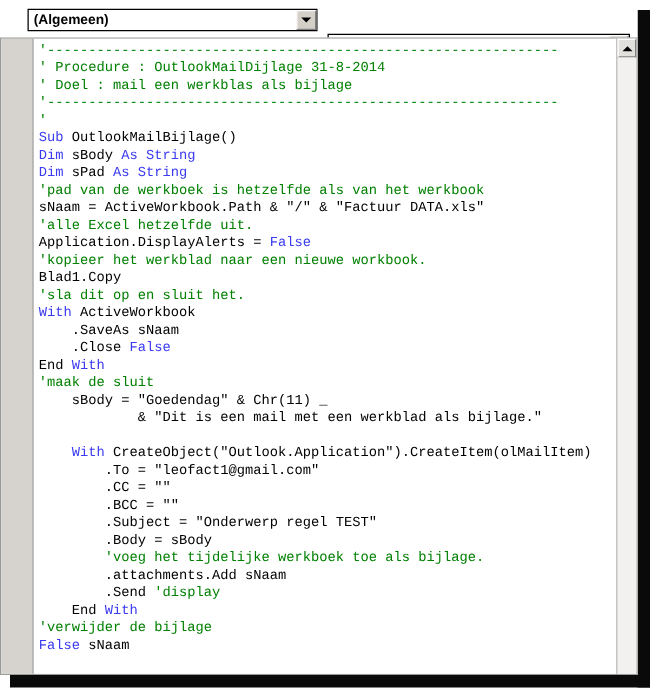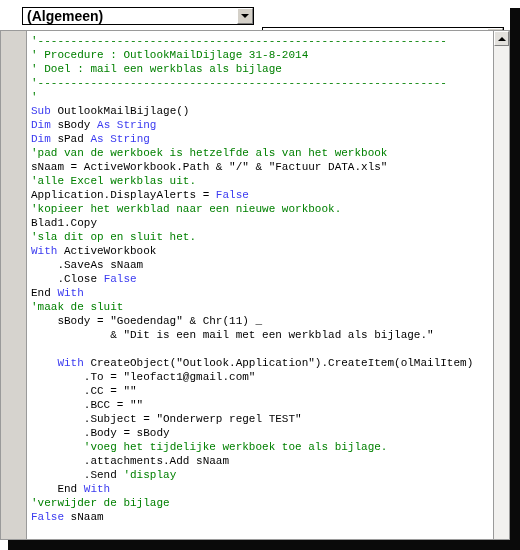--- a/index.html
+++ b/index.html
@@ -61,21 +61,21 @@
     display: flex;
     align-items: center;
   }
   .combo.left  { left: 22px;  width: 232px; }
   .combo.right { left: 262px; width: 242px; margin-top: 20px; }
 
   .combo-text {
     flex: 1 1 auto;
     padding-left: 4px;
     font-family: "Liberation Sans", sans-serif;
-    font-size: 14px;
+    font-size: 11px;
     font-weight: bold;
     color: #000000;
     line-height: 16px;
     white-space: nowrap;
     overflow: hidden;
   }
 
   .combo-arrow-btn {
     flex: 0 0 auto;
     width: 16px;
@@ -210,21 +210,21 @@
       <pre class="code-text" id="code-text"><span class="cmt">'--------------------------------------------------------------</span>
 <span class="cmt">' Procedure : OutlookMailDijlage 31-8-2014</span>
 <span class="cmt">' Doel : mail een werkblas als bijlage</span>
 <span class="cmt">'--------------------------------------------------------------</span>
 <span class="cmt">'</span>
 <span class="kw">Sub</span> OutlookMailBijlage()
 <span class="kw">Dim</span> sBody <span class="kw">As</span> <span class="kw">String</span>
 <span class="kw">Dim</span> sPad <span class="kw">As</span> <span class="kw">String</span>
 <span class="cmt">'pad van de werkboek is hetzelfde als van het werkbook</span>
 sNaam = ActiveWorkbook.Path &amp; "/" &amp; "Factuur DATA.xls"
-<span class="cmt">'alle Excel werkblas uit.</span>
+<span class="cmt">'alle Excel hetzelfde uit.</span>
 Application.DisplayAlerts = <span class="kw">False</span>
 <span class="cmt">'kopieer het werkblad naar een nieuwe workbook.</span>
 Blad1.Copy
 <span class="cmt">'sla dit op en sluit het.</span>
 <span class="kw">With</span> ActiveWorkbook
     .SaveAs sNaam
     .Close <span class="kw">False</span>
 End <span class="kw">With</span>
 <span class="cmt">'maak de sluit</span>
     sBody = "Goedendag" &amp; Chr(11) _

